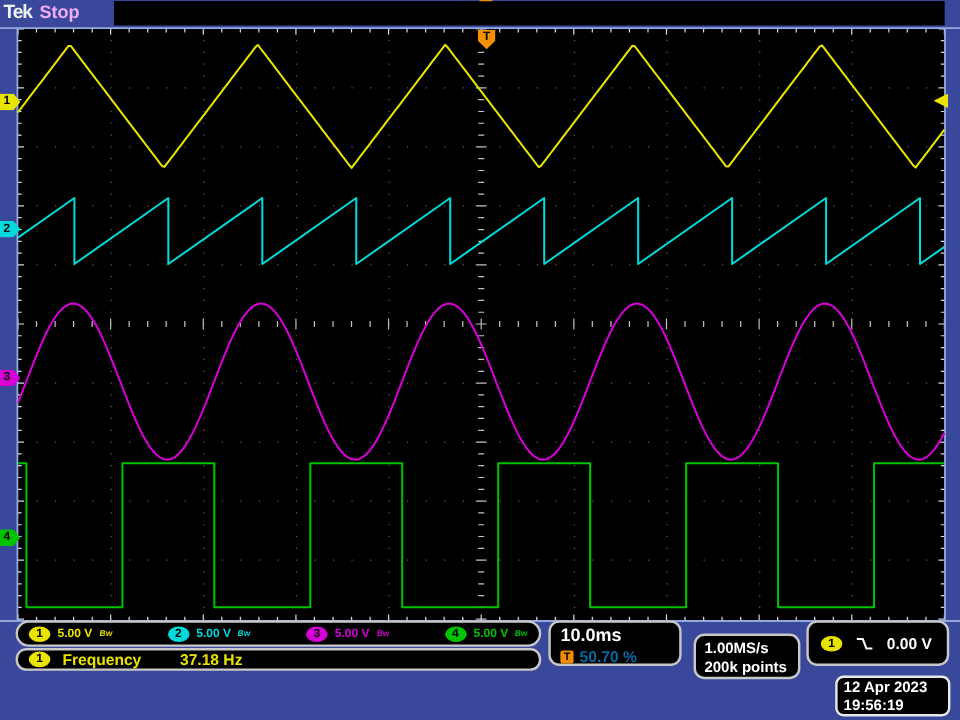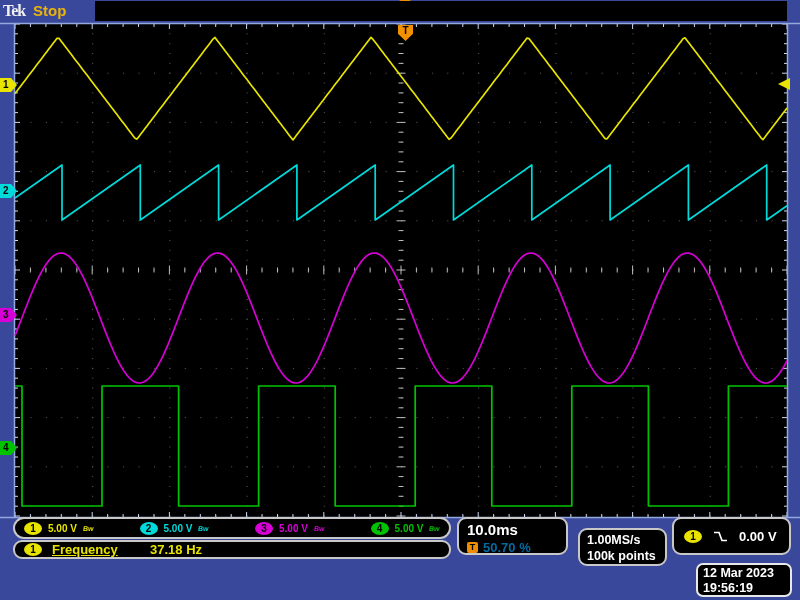--- a/index.html
+++ b/index.html
@@ -1,20 +1,20 @@
 <!DOCTYPE html>
 <html><head>
 <meta charset="utf-8">
 <style>
   html,body{margin:0;padding:0;background:#222;}
   #screen{position:relative;width:800px;height:600px;background:#3a489c;
           font-family:"Liberation Sans",sans-serif;overflow:hidden;}
   
-  #tek-logo{position:absolute;left:3px;top:2px;color:#f0f0f0;font-weight:bold;font-size:16px;letter-spacing:-1px;font-family:Liberation Serif, serif;}
-  #acq-status{position:absolute;left:33px;top:2px;color:#eab308;font-weight:bold;font-size:15px;}
+  #tek-logo{position:absolute;left:3px;top:2px;color:#f0f0f0;font-weight:bold;font-size:16px;letter-spacing:-1px;}
+  #acq-status{position:absolute;left:33px;top:2px;color:#f0abfc;font-weight:bold;font-size:15px;}
   #top-black{position:absolute;left:95px;top:1px;width:692px;height:20px;background:#000;}
   .rec-bracket{position:absolute;top:1px;color:#d8d8d8;font-weight:bold;font-size:13px;}
   #rec-bracket-l{left:124px;}
   #rec-bracket-r{left:681px;}
   #record-bar{position:absolute;left:128px;top:5px;width:550px;height:9px;
       background:linear-gradient(to bottom,#00b000 0 1.5px,#002200 1.5px 3.5px,#008a00 3.5px 5px,#002200 5px 7.5px,#00b000 7.5px 9px);}
   #rec-trig-marker{position:absolute;left:304px;top:-1px;width:12px;height:13px;background:#f08c00;
       color:#000;font-weight:bold;font-size:10px;text-align:center;line-height:13px;
       clip-path:polygon(0 0,100% 0,100% 100%,0 100%);border-radius:2px;}
   
@@ -47,21 +47,21 @@
   #hbox{left:457px;top:517px;width:111px;height:38px;padding:2px 8px;}
   #hbox .line1{font-size:15px;}
   #hbox .line2{display:flex;align-items:center;gap:5px;margin-top:2px;}
   #htrig-icon{display:inline-block;width:11px;height:11px;background:#f08c00;border-radius:2px;
       color:#000;font-size:9px;line-height:11px;text-align:center;font-weight:bold;}
   #htrig-pos{color:#0369a1;font-size:13px;}
   #acq-box{left:578px;top:517px;width:89px;height:38px;padding:2px 7px;font-size:12.5px;line-height:16px;margin-top:11px;}
   #trig-box{left:672px;top:517px;width:119px;height:38px;display:flex;align-items:center;gap:11px;padding:0 10px;}
   #freq-box{left:13px;top:540px;width:438px;height:19px;border-radius:9px;
       display:flex;align-items:center;gap:10px;padding:0 9px;color:#e8e400;}
-  #freq-name{width:88px;text-decoration:underline;}
+  #freq-name{width:88px;}
   #dt-box{left:696px;top:563px;width:96px;height:34px;border-color:#e8e8e8;border-radius:7px;
       padding:1px 5px;font-size:12.5px;line-height:15px;}
 </style>
 </head>
 <body>
 
 <div id="screen">
 
   <span id="tek-logo">Tek</span>
   <span id="acq-status">Stop</span>
@@ -119,35 +119,35 @@
   <div id="hbox" class="box">
     <div class="line1">10.0ms</div>
     <div class="line2">
       <span id="htrig-icon">T</span>
       <span id="htrig-pos">50.70 %</span>
     </div>
   </div>
 
   <div id="acq-box" class="box">
     <div>1.00MS/s</div>
-    <div>100k points</div>
+    <div>200k points</div>
   </div>
 
   <div id="trig-box" class="box">
     <span class="badge b1">1</span>
     <svg width="15" height="13">
       <polyline points="1,2.5 6,2.5 9,10.5 14,10.5" fill="none" stroke="#ffffff" stroke-width="1.7"></polyline>
     </svg>
     <span>0.00 V</span>
   </div>
 
   <div id="freq-box" class="box">
     <span class="badge b1">1</span>
     <span id="freq-name">Frequency</span>
     <span>37.18 Hz</span>
   </div>
 
   <div id="dt-box" class="box">
-    <div>12 Mar 2023</div>
+    <div>12 Apr 2023</div>
     <div>19:56:19</div>
   </div>
 
 </div>
 
 </body></html>

